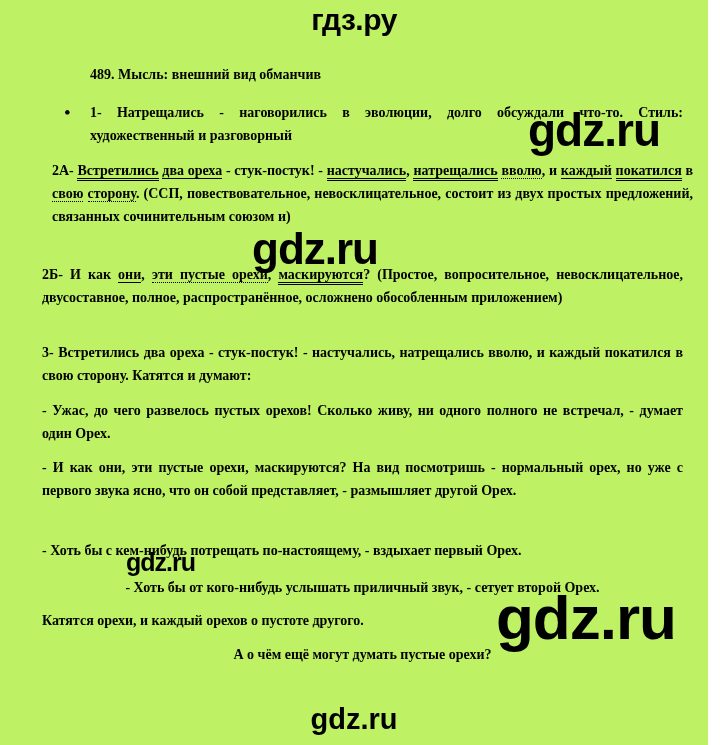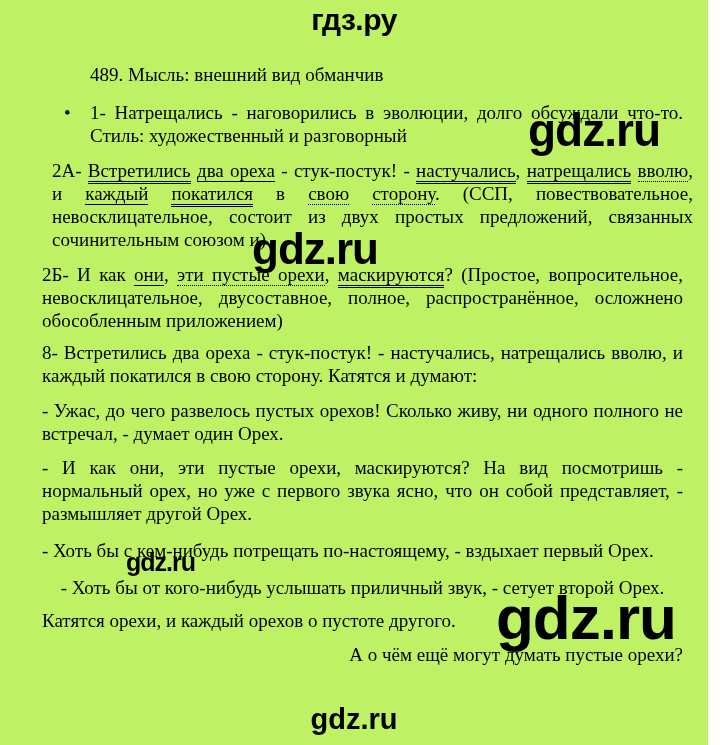--- a/index.html
+++ b/index.html
@@ -14,38 +14,39 @@
   .abs{position:absolute;}
   .site-header{
     left:0;right:0;top:3px;
     text-align:center;
     font-family:"Liberation Sans", sans-serif;
     font-weight:700;
     font-size:30px;
     letter-spacing:-0.5px;
   }
   .body-text{
-    font-size:19px;
+    font-size:14px;
     line-height:23px;
     text-align:justify;
+    font-weight:bold;
   }
   .task-line{left:90px;top:63px;width:560px;text-align:left;}
   .bullet-row{left:64px;top:101px;width:619px;display:flex;}
   .bullet-marker{width:26px;flex:0 0 26px;font-size:19px;line-height:23px;}
   .bullet-text{flex:1;}
   .para{left:42px;width:641px;}
   .p2a{top:159px;margin-left:10px;}
   .p2b{top:263px;}
   .p3{top:341px;}
   .q1{top:399px;}
   .q2{top:456px;}
   .q3{top:539px;text-align:left;}
   .q4{top:576px;text-align:center;}
   .pfinal{top:609px;text-align:left;}
-  .pquestion{top:643px;text-align:right;}
+  .pquestion{top:643px;text-align:center;}
   .watermark{
     font-family:"Liberation Sans", sans-serif;
     font-weight:700;
     letter-spacing:-1px;
     color:#000;
     white-space:nowrap;
   }
   .wm-1{left:528px;top:106px;font-size:46px;line-height:48px;}
   .wm-2{left:252px;top:226px;font-size:44px;line-height:46px;}
   .wm-3{left:126px;top:549px;font-size:25px;line-height:27px;}
@@ -74,21 +75,21 @@
 
   <div class="abs bullet-row">
     <span class="bullet-marker">•</span>
     <span class="bullet-text body-text">1- Натрещались - наговорились в эволюции, долго обсуждали что-то. Стиль: художественный и разговорный</span>
   </div>
 
   <div class="abs body-text para p2a"><span class="u-none">2А- </span><span class="u-double">Встретились</span><span class="u-none"> </span><span class="u-solid">два ореха</span><span class="u-none"> - стук-постук! - </span><span class="u-double">настучались</span><span class="u-none">, </span><span class="u-double">натрещались</span><span class="u-none"> </span><span class="u-dotted">вволю</span><span class="u-none">, и </span><span class="u-solid">каждый</span><span class="u-none"> </span><span class="u-double">покатился</span><span class="u-none"> в </span><span class="u-dotted">свою</span><span class="u-none"> </span><span class="u-dotted">сторону</span><span class="u-none">. (ССП, повествовательное, невосклицательное, состоит из двух простых предложений, связанных сочинительным союзом и)</span></div>
 
   <div class="abs body-text para p2b"><span class="u-none">2Б- И как </span><span class="u-solid">они</span><span class="u-none">, </span><span class="u-dotted">эти пустые орехи</span><span class="u-none">, </span><span class="u-double">маскируются</span><span class="u-none">? (Простое, вопросительное, невосклицательное, двусоставное, полное, распространённое, осложнено обособленным приложением)</span></div>
 
-  <div class="abs body-text para p3">8- Встретились два ореха - стук-постук! - настучались, натрещались вволю, и каждый покатился в свою сторону. Катятся и думают:</div>
+  <div class="abs body-text para p3">3- Встретились два ореха - стук-постук! - настучались, натрещались вволю, и каждый покатился в свою сторону. Катятся и думают:</div>
 
   <div class="abs body-text para q2">- И как они, эти пустые орехи, маскируются? На вид посмотришь - нормальный орех, но уже с первого звука ясно, что он собой представляет, - размышляет другой Орех.</div>
 
   <div class="abs body-text para q1">- Ужас, до чего развелось пустых орехов! Сколько живу, ни одного полного не встречал, - думает один Орех.</div>
 
   <div class="abs body-text para q3">- Хоть бы с кем-нибудь потрещать по-настоящему, - вздыхает первый Орех.</div>
 
   <div class="abs body-text para q4">- Хоть бы от кого-нибудь услышать приличный звук, - сетует второй Орех.</div>
 
   <div class="abs body-text para pfinal">Катятся орехи, и каждый орехов о пустоте другого.</div>

